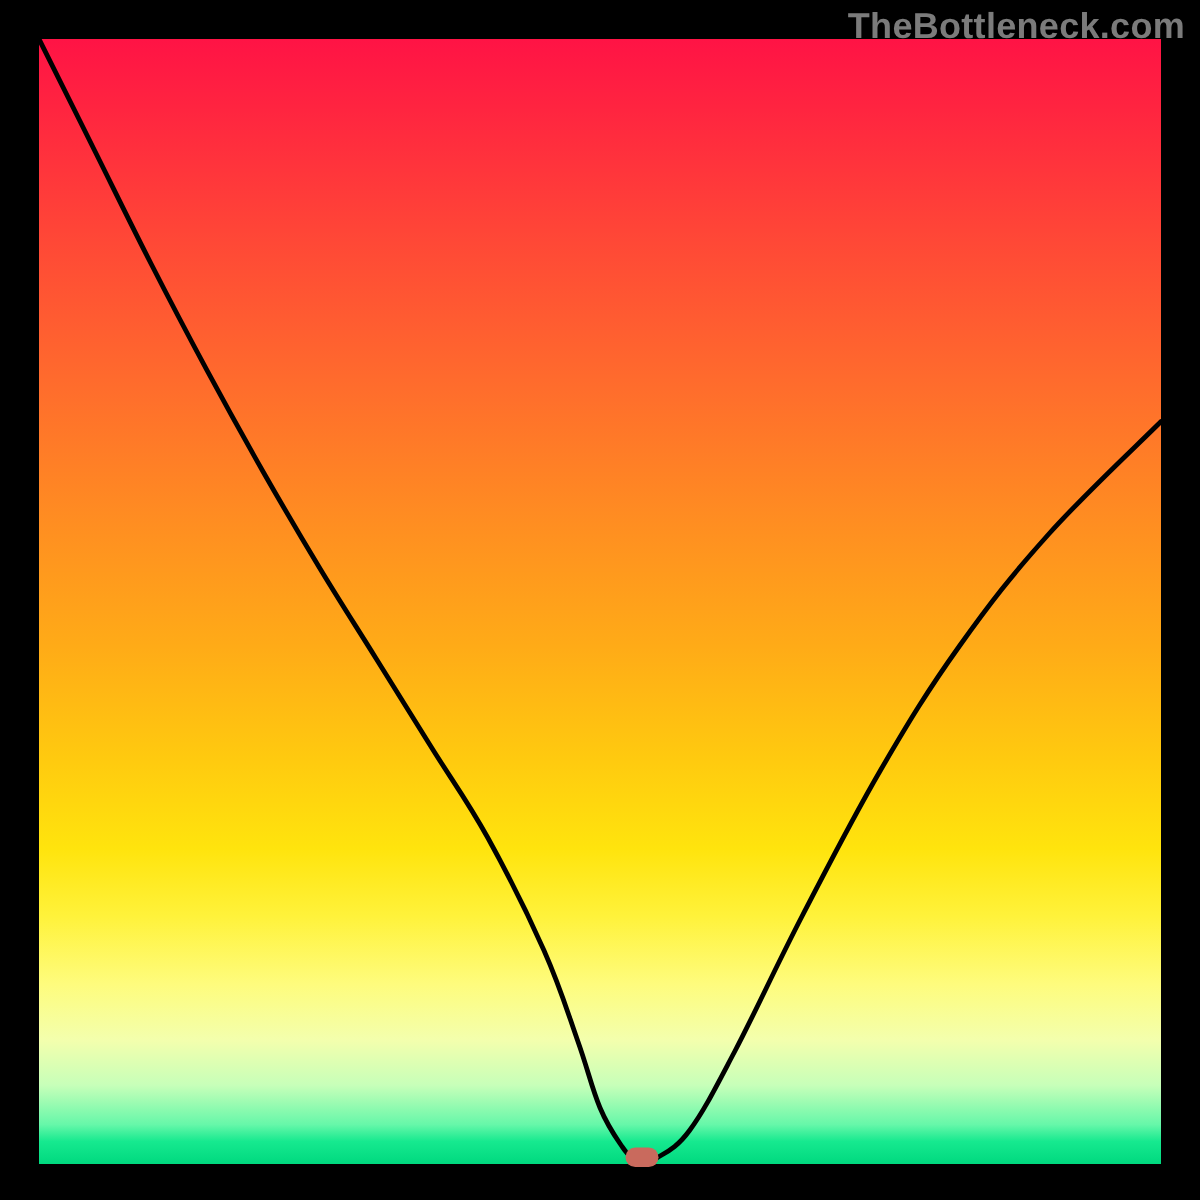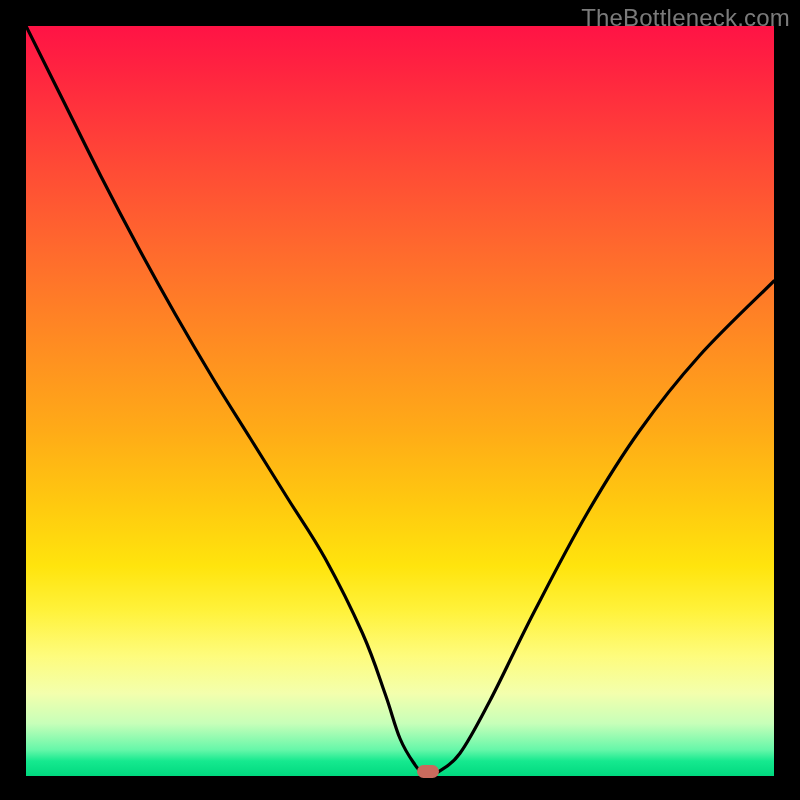--- a/index.html
+++ b/index.html
@@ -16,21 +16,21 @@
     width: 800px;
     height: 800px;
     background: #000;
   }
   .watermark {
     position: absolute;
     top: 4px;
     right: 10px;
     color: #7b7b7b;
     font-size: 24px;
-    font-weight: 400;
+    font-weight: 700;
     letter-spacing: 0.2px;
     z-index: 20;
   }
   .plot-area {
     position: absolute;
     left: 26px;
     top: 26px;
     width: 748px;
     height: 750px;
     

